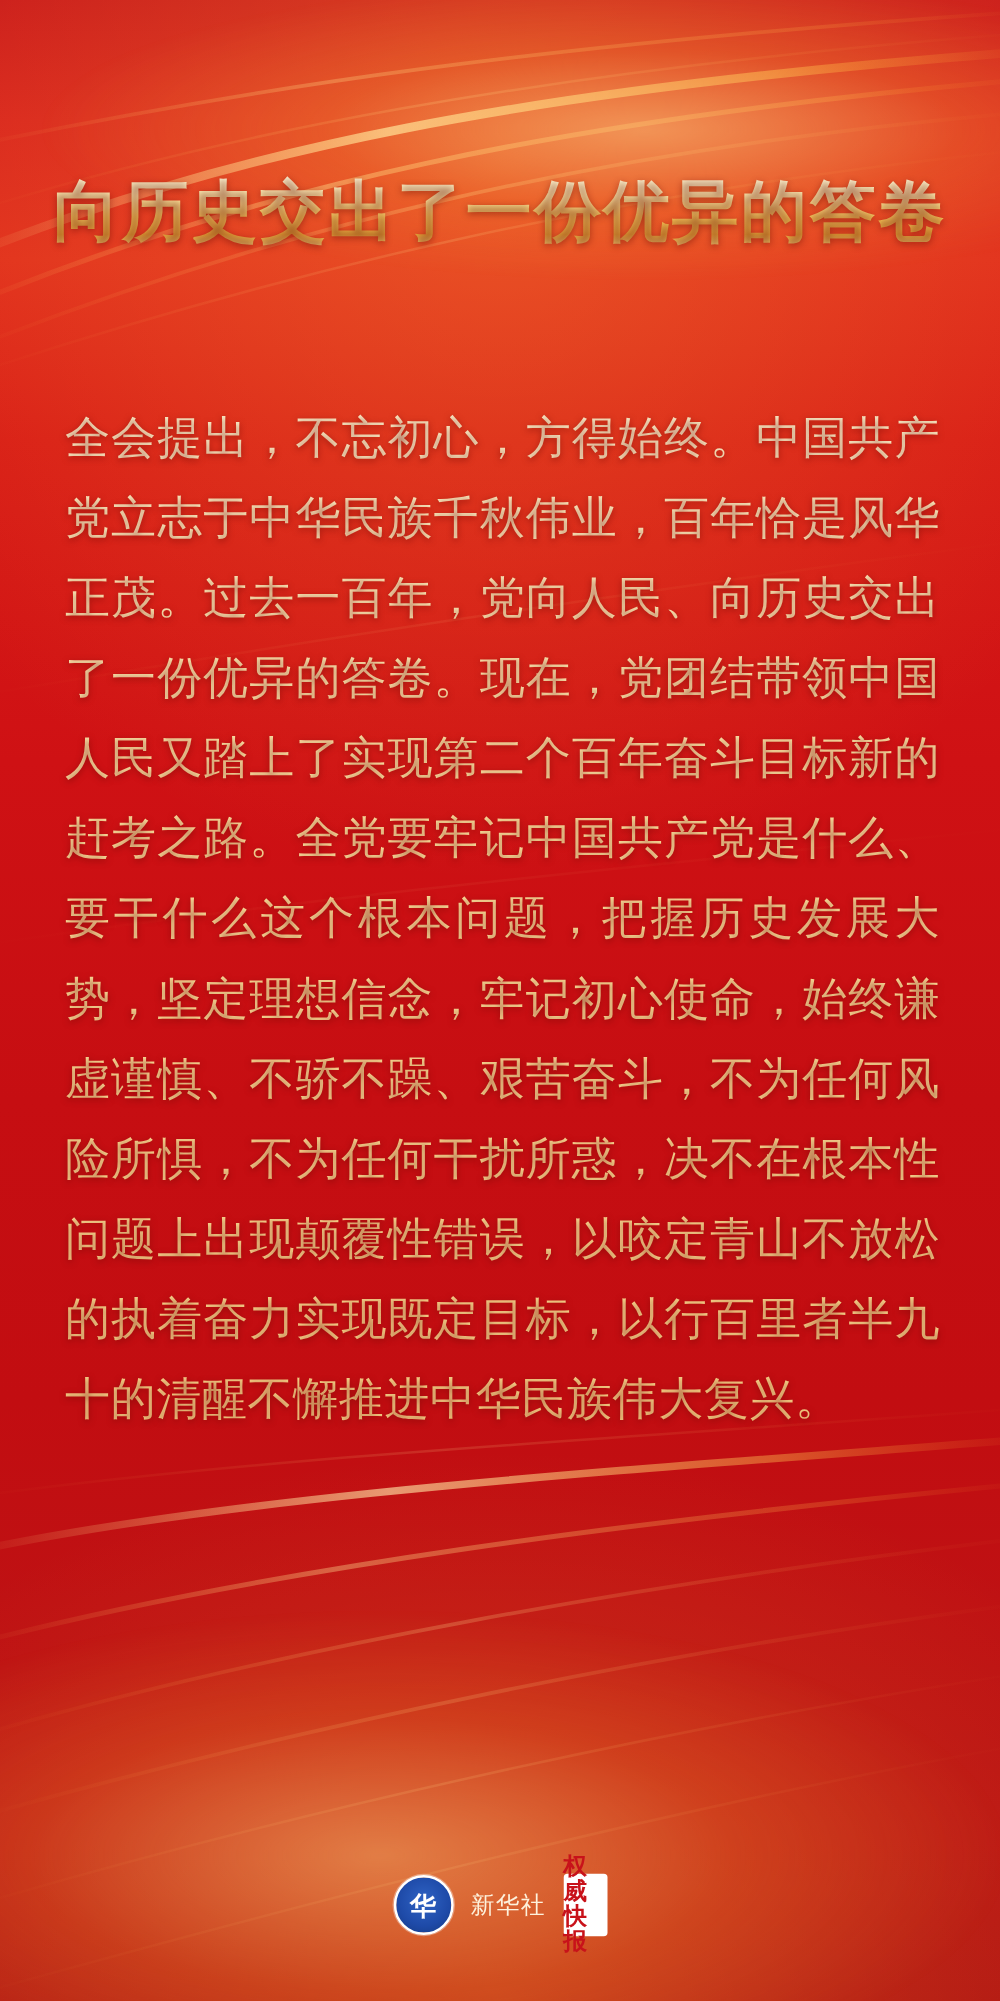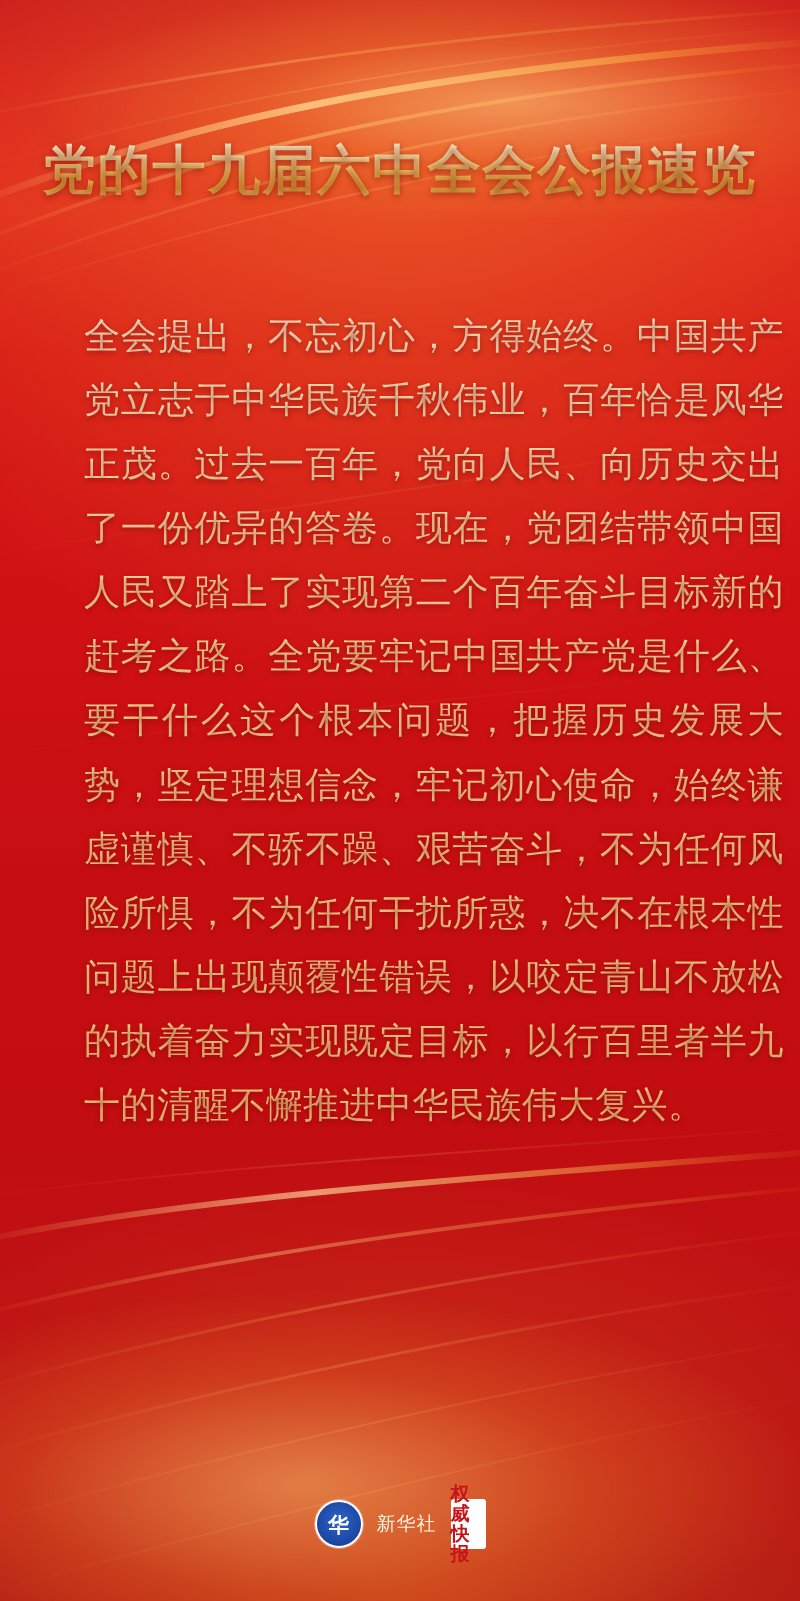--- a/index.html
+++ b/index.html
@@ -89,24 +89,23 @@
     background: linear-gradient(180deg, #fff6d8 0%, #ffe9a8 28%, #f7c65c 55%, #e8a63a 78%, #f3d489 100%);
     -webkit-background-clip: text;
     background-clip: text;
     color: transparent;
     -webkit-text-fill-color: transparent;
     text-shadow: 0 2px 6px rgba(90,8,4,0.45);
   }
 
   .body-wrap {
     position: absolute;
-    top: 268px;
+    top: 283px;
     left: 52px;
     width: 700px;
-    margin-left: 32px;
   }
   .body-text {
     font-family: "DejaVu Serif", "Liberation Serif", serif;
     font-size: 36px;
     line-height: 1.78;
     letter-spacing: 0.5px;
     color: #ffe9ad;
     text-align: justify;
     text-justify: inter-ideograph;
     text-shadow: 0 2px 5px rgba(110,10,5,0.55);
@@ -218,21 +217,21 @@
       <path d="M-40,1200 C200,1165 520,1150 840,1125" stroke="url(#gs3)" stroke-width="2" fill="none" opacity="0.35"></path>
     </svg>
   </div>
 
   <div class="glow-top"></div>
   <div class="glow-bottom"></div>
 
   <div class="header-band"></div>
 
   <div class="title-wrap">
-    <div class="main-title">党的十九届六中全会公报速览</div>
+    <div class="main-title">向历史交出了一份优异的答卷</div>
   </div>
 
   <div class="body-wrap">
     <p class="body-text">全会提出，不忘初心，方得始终。中国共产党立志于中华民族千秋伟业，百年恰是风华正茂。过去一百年，党向人民、向历史交出了一份优异的答卷。现在，党团结带领中国人民又踏上了实现第二个百年奋斗目标新的赶考之路。全党要牢记中国共产党是什么、要干什么这个根本问题，把握历史发展大势，坚定理想信念，牢记初心使命，始终谦虚谨慎、不骄不躁、艰苦奋斗，不为任何风险所惧，不为任何干扰所惑，决不在根本性问题上出现颠覆性错误，以咬定青山不放松的执着奋力实现既定目标，以行百里者半九十的清醒不懈推进中华民族伟大复兴。</p>
   </div>
 
   <div class="footer">
     <div class="agency-logo">
       <span>华</span>
     </div>

